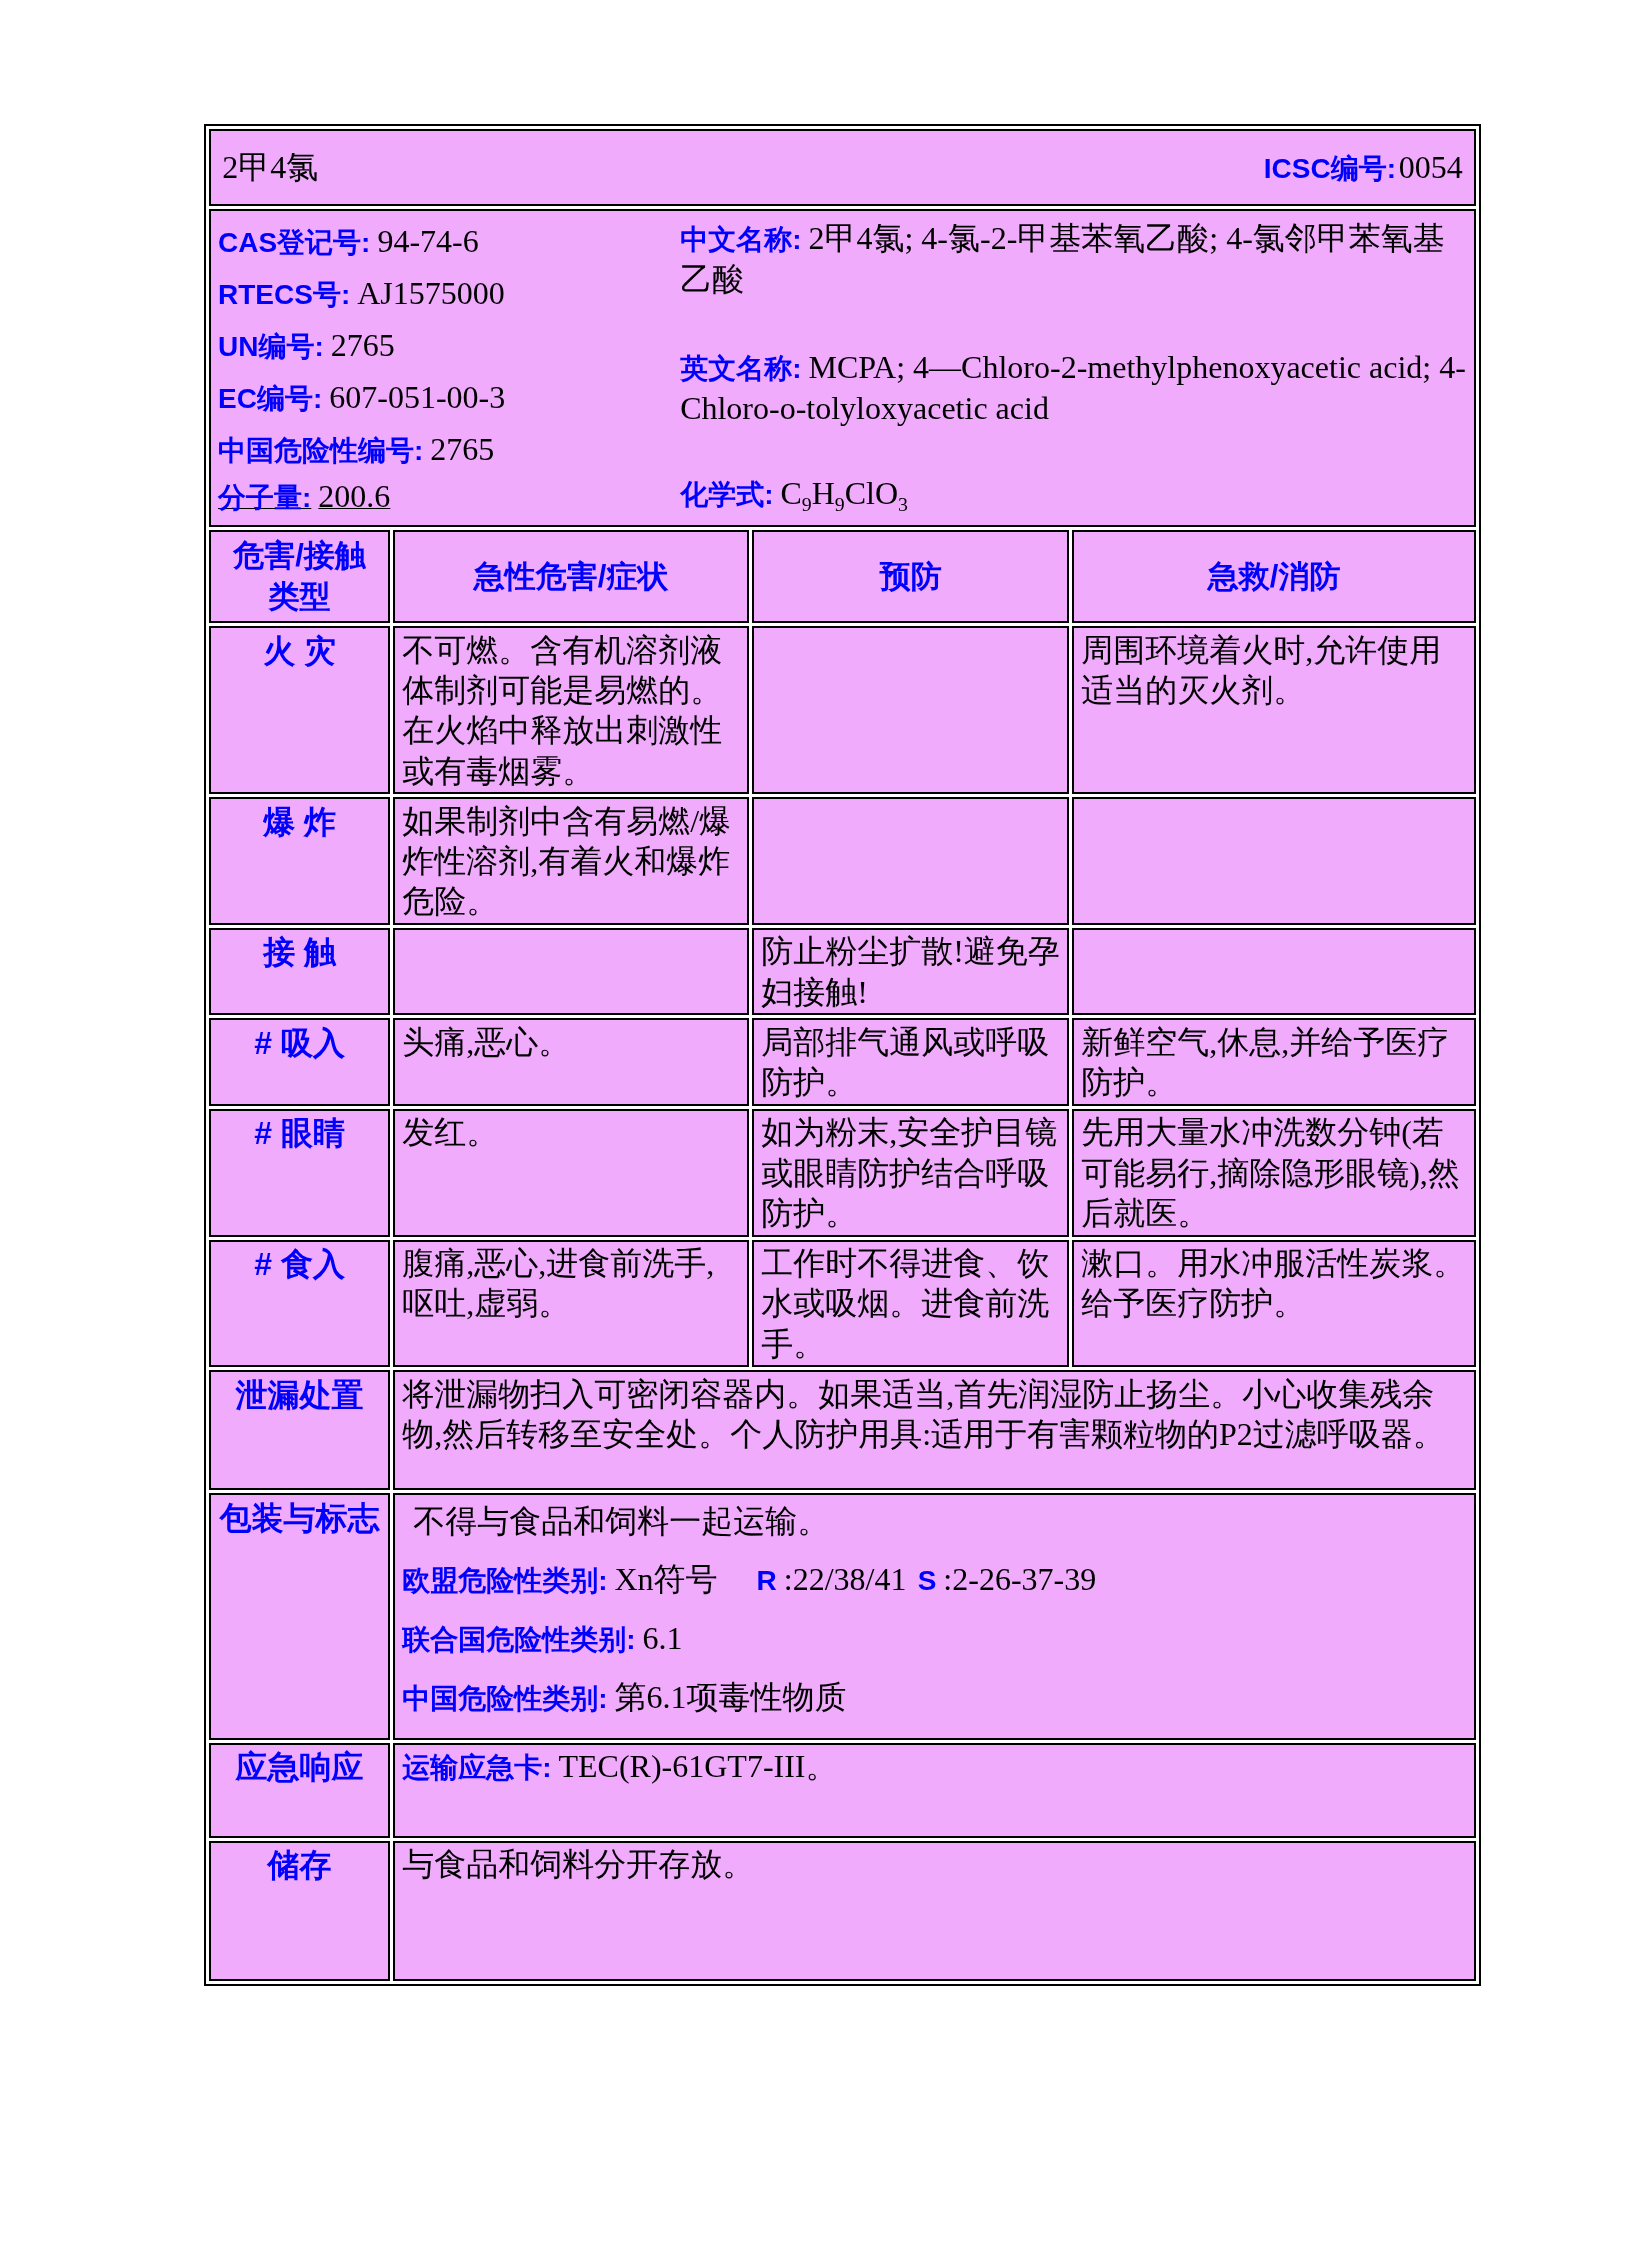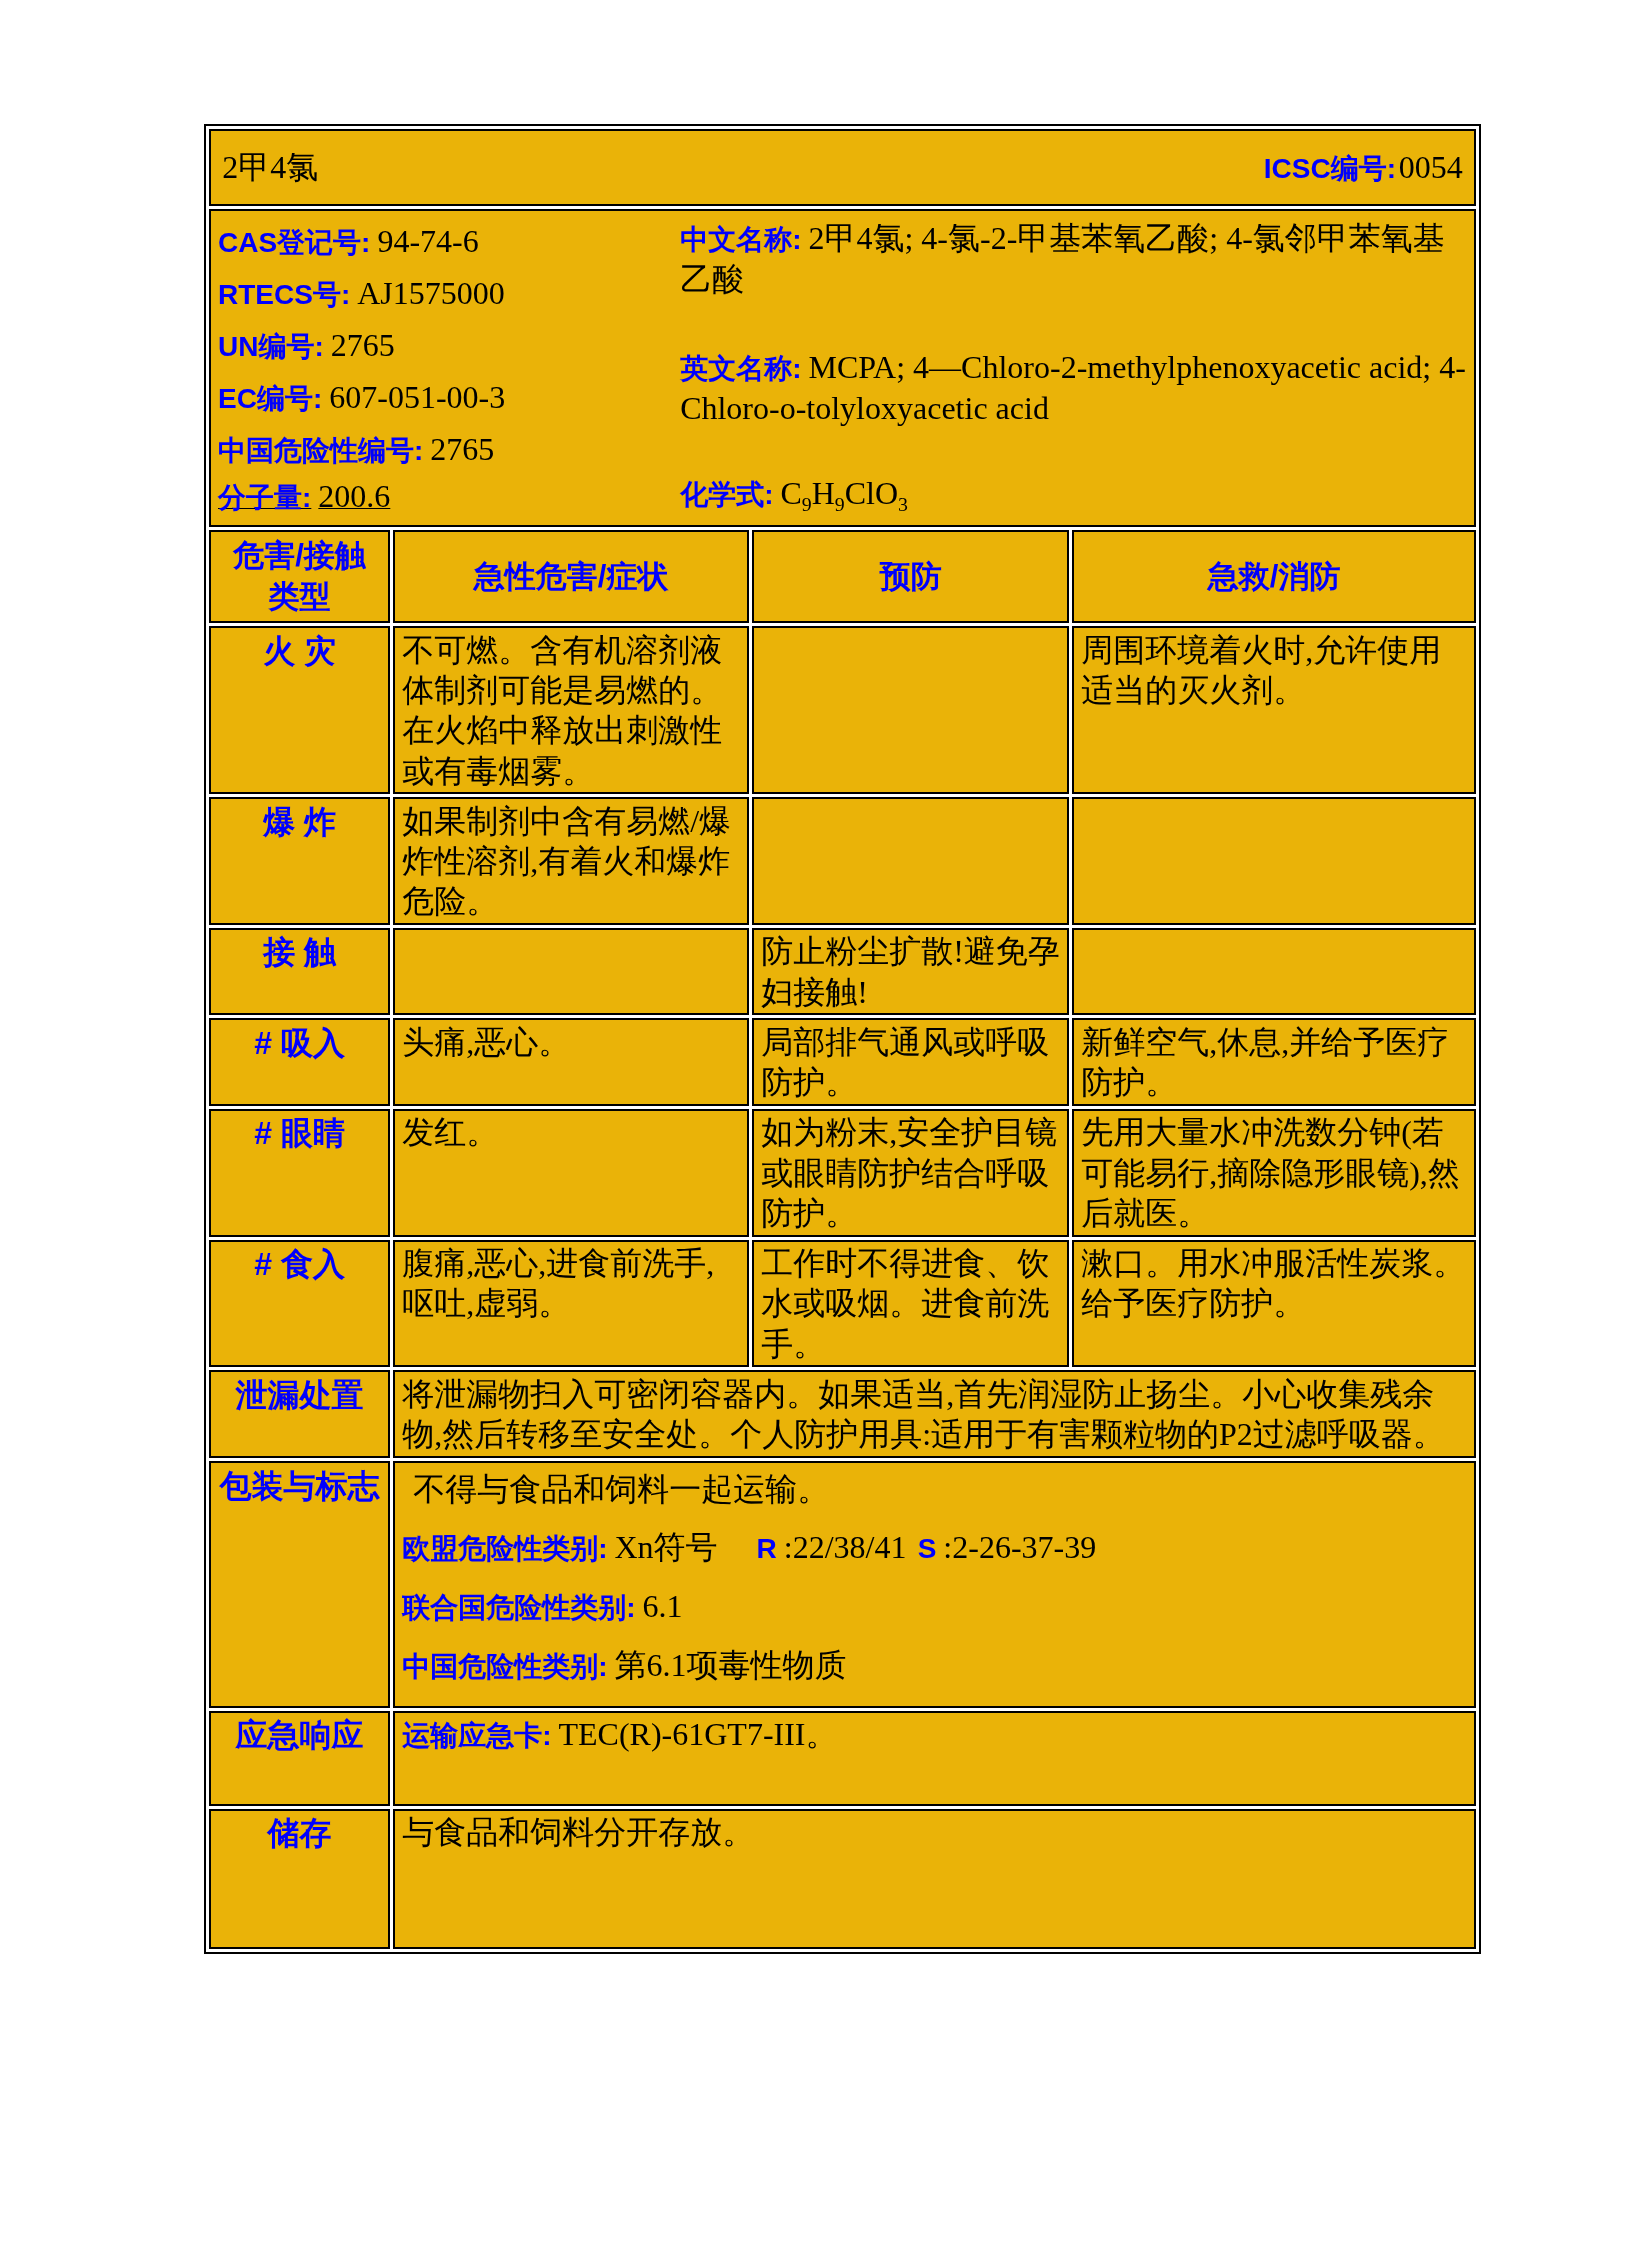--- a/index.html
+++ b/index.html
@@ -32,21 +32,21 @@
     table-layout: fixed;
     border-collapse: separate;
     border-spacing: 3.5px;
     border: 2.8px solid #000000;
     background: #ffffff;
   }
   table.icsc td {
     border: 2.1px solid #000000;
     padding: 1.4px 7px;
     vertical-align: top;
-    background: #eab308;
+    background: #f0abfc;
     overflow: hidden;
   }
   .lbl {
     color: #0000fe;
     font-family: "Liberation Sans", "DejaVu Sans", sans-serif;
     font-weight: bold;
     font-size: 28px;
   }
   .txt {
     color: #000000;
@@ -81,21 +81,21 @@
   tr.r-hdr .lbl { font-size: 31px; line-height: 1.3; }
   td.c-label { text-align: center; vertical-align: middle; }
   td.c-label .lbl { font-size: 32px; white-space: nowrap; }
   tr.r-fire   { height: 160px; }
   tr.r-expl   { height: 119px; }
   tr.r-contact{ height: 86px; }
   tr.r-inhal  { height: 72px; }
   tr.r-skin   { height: 93px; }
   tr.r-eyes   { height: 125px; }
   tr.r-ingest { height: 111px; }
-  tr.r-spill  { height: 88px; }
+  tr.r-spill  { height: 120px; }
   tr.r-pack   { height: 198px; border-radius: 15px; }
   tr.r-emerg  { height: 95px; }
   tr.r-store  { height: 140px; }
   
   .pack-cell { padding-top: 5.6px; }
   .pack-line { margin: 4.2px 0 18px 0; }
   .pack-note { padding-left: 11.2px; }
   .pack-line .lbl + .txt { margin-left: 7px; }
   .eu-r { margin-left: 39px; }
   .eu-s { margin-left: 11.2px; }

